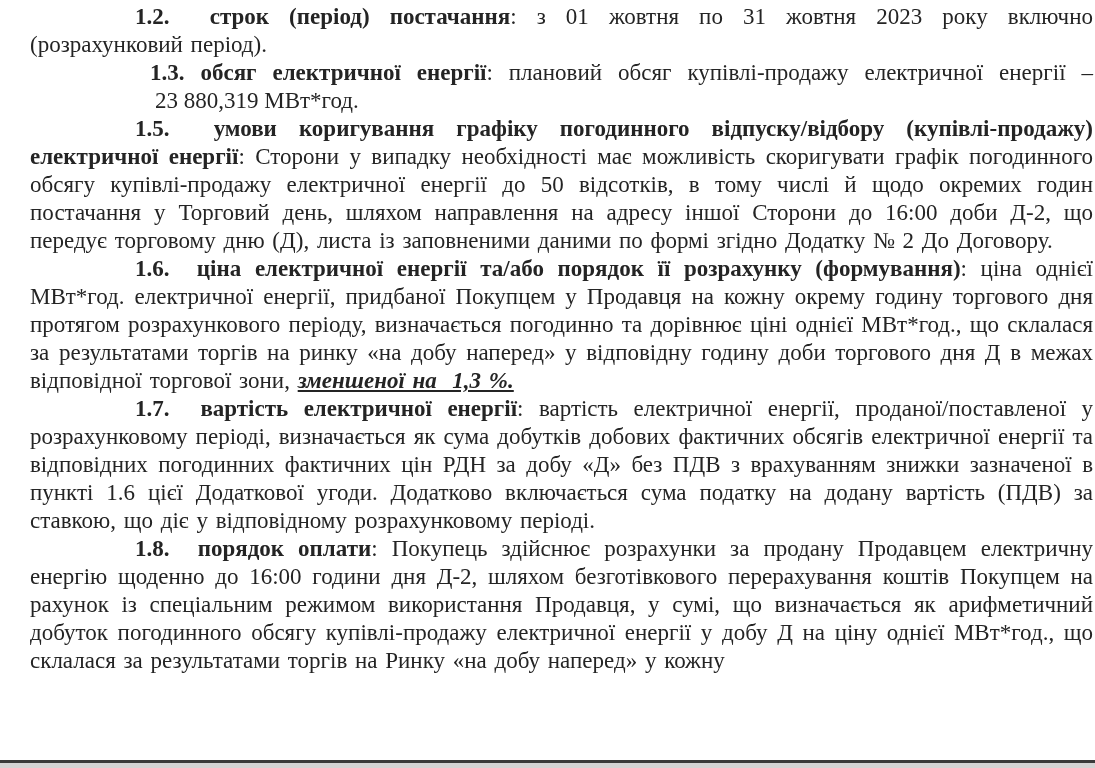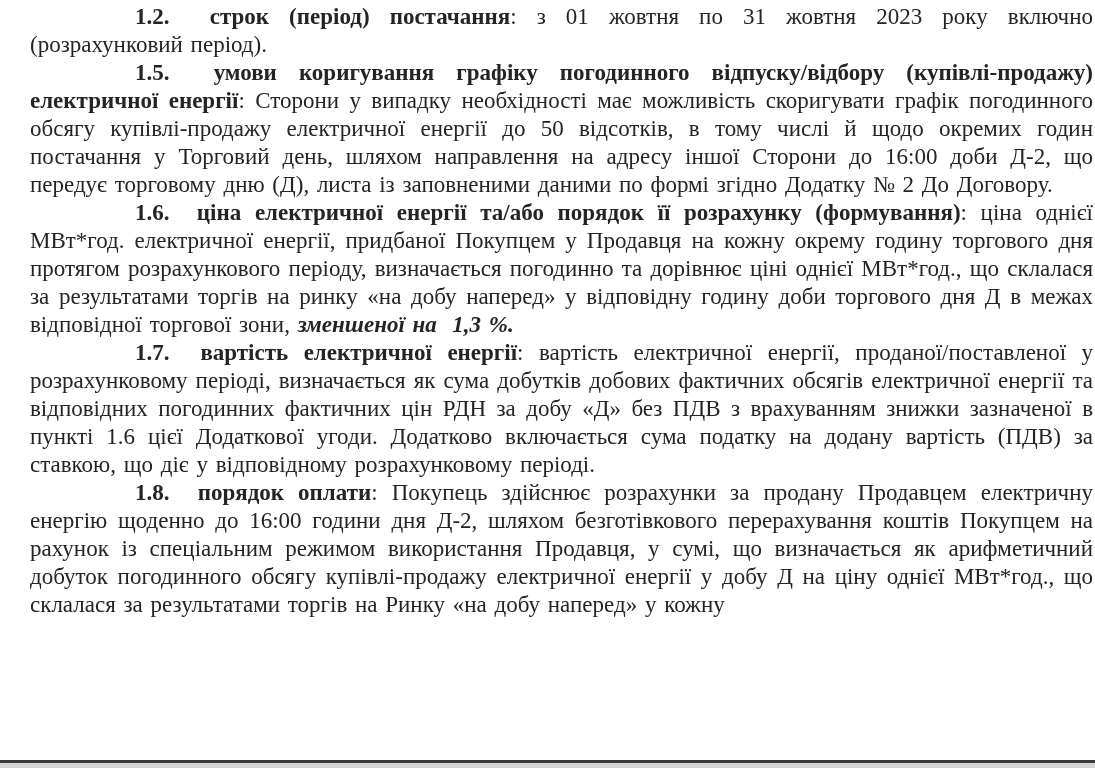--- a/index.html
+++ b/index.html
@@ -20,20 +20,21 @@
     font-size: 23px;
     line-height: 28px;
     text-align: justify;
     text-indent: 105px;
     word-spacing: 2px;
   }
   .hd { font-weight: bold; }
   .em-u {
     font-weight: bold;
     font-style: italic;
+    text-decoration: underline;
   }
   
   .p13 .l1 {
     font-size: 23px;
     line-height: 28px;
     text-indent: 120px;
     text-align: justify;
     text-align-last: justify;
     word-spacing: 2px;
   }
@@ -58,20 +59,22 @@
   }
 </style>
 </head>
 <body>
 
 <div class="page">
 
   <p class="para"><b class="hd">1.2.&nbsp; строк (період) постачання</b><span class="bd">: з 01 жовтня по 31 жовтня 2023 року включно (розрахунковий період).</span></p>
 
   <div class="p13">
+    <div class="l1"><b class="hd">1.3. обсяг електричної енергії</b><span class="bd">: плановий обсяг купівлі-продажу електричної енергії –</span></div>
+    <div class="l2">23 880,319 МВт*год.</div>
   </div>
 
 
   <p class="para"><b class="hd">1.5.&nbsp; умови коригування графіку погодинного відпуску/відбору (купівлі-продажу) електричної енергії</b><span class="bd">: Сторони у випадку необхідності має можливість скоригувати графік погодинного обсягу купівлі-продажу електричної енергії до 50 відсотків, в тому числі й щодо окремих годин постачання у Торговий день, шляхом направлення на адресу іншої Сторони до 16:00 доби Д-2, що передує торговому дню (Д), листа із заповненими даними по формі згідно Додатку № 2 До Договору.</span></p>
 
   <p class="para"><b class="hd">1.6.&nbsp; ціна електричної енергії та/або порядок її розрахунку (формування)</b><span class="bd">: ціна однієї МВт*год. електричної енергії, придбаної Покупцем у Продавця на кожну окрему годину торгового дня протягом розрахункового періоду, визначається погодинно та дорівнює ціні однієї МВт*год., що склалася за результатами торгів на ринку «на добу наперед» у відповідну годину доби торгового дня Д в межах відповідної торгової зони, </span><b class="em-u">зменшеної на&nbsp; 1,3&nbsp;%.</b></p>
 
   <p class="para"><b class="hd">1.7.&nbsp; вартість електричної енергії</b><span class="bd">: вартість електричної енергії, проданої/поставленої у розрахунковому періоді, визначається як сума добутків добових фактичних обсягів електричної енергії та відповідних погодинних фактичних цін РДН за добу «Д» без ПДВ з врахуванням знижки зазначеної в пункті 1.6 цієї Додаткової угоди. Додатково включається сума податку на додану вартість (ПДВ) за ставкою, що діє у відповідному розрахунковому періоді.</span></p>
 
   <p class="para"><b class="hd">1.8.&nbsp; порядок оплати</b><span class="bd">: Покупець здійснює розрахунки за продану Продавцем електричну енергію щоденно до 16:00 години дня Д-2, шляхом безготівкового перерахування коштів Покупцем на рахунок із спеціальним режимом використання Продавця, у сумі, що визначається як арифметичний добуток погодинного обсягу купівлі-продажу електричної енергії у добу Д на ціну однієї МВт*год., що склалася за результатами торгів на Ринку «на добу наперед» у кожну</span></p>

